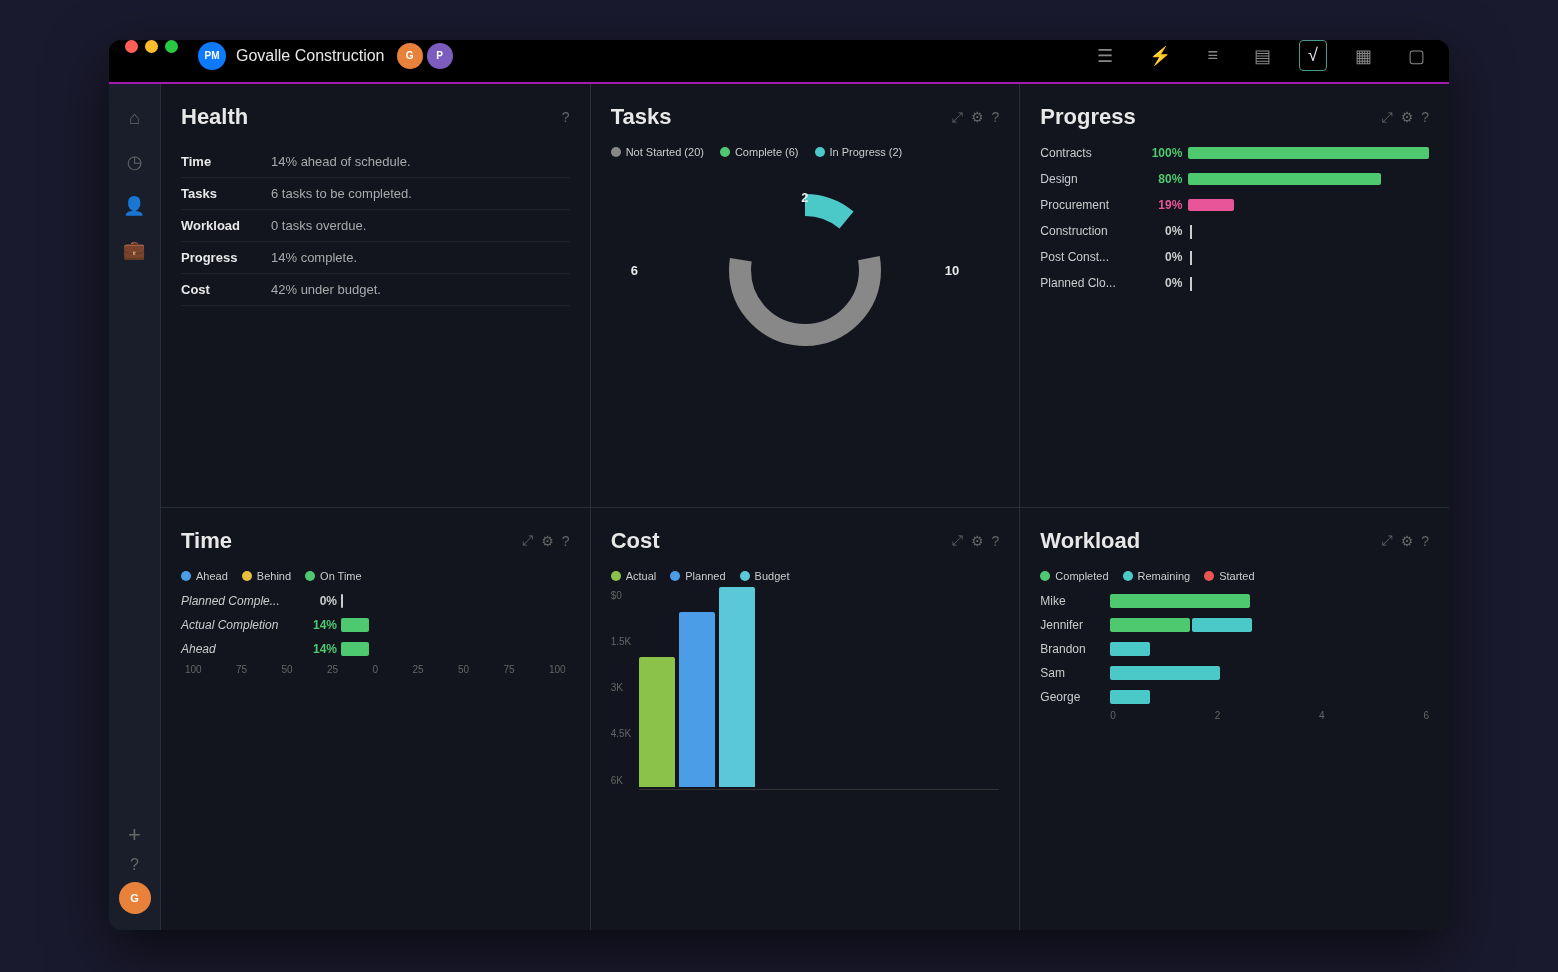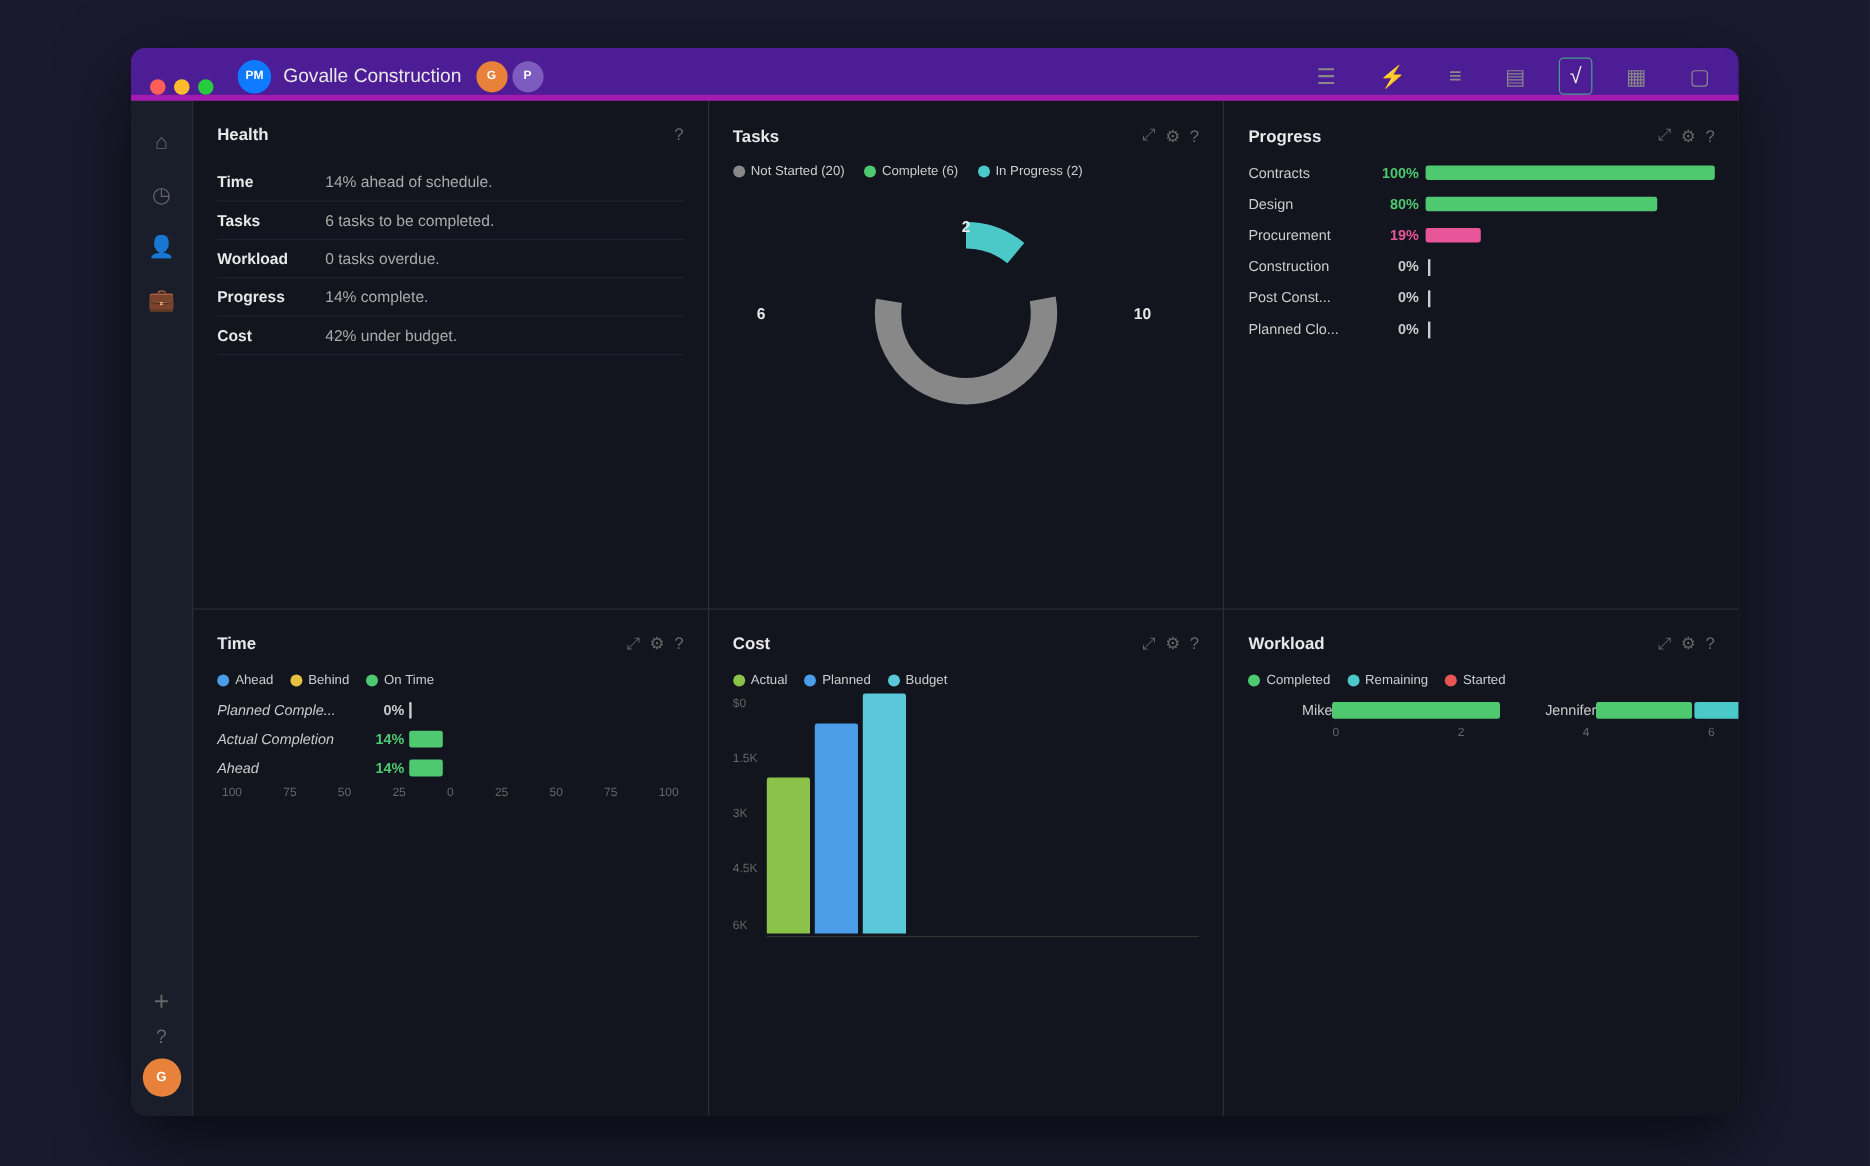--- a/index.html
+++ b/index.html
@@ -17,27 +17,27 @@
       background: #12151e;
       border-radius: 12px;
       margin: 40px auto;
       overflow: hidden;
       display: flex;
       flex-direction: column;
       box-shadow: 0 20px 60px rgba(0,0,0,0.6);
     }
     
     .title-bar {
-      background: #4c1d95;
+      background: #000000;
       height: 44px;
       display: flex;
-      align-items: flex-end;
+      align-items: flex-start;
       padding: 0 16px;
       flex-shrink: 0;
-      border-bottom: 5px solid #a21caf;
+      border-bottom: 2px solid #a21caf;
     }
     .traffic-lights { display: flex; gap: 7px; margin-right: 20px; }
     .tl { width: 13px; height: 13px; border-radius: 50%; }
     .tl-red { background: #ff5f57; }
     .tl-yellow { background: #ffbd2e; }
     .tl-green { background: #28ca41; }
     .title-bar-content {
       display: flex;
       align-items: center;
       flex: 1;
@@ -125,21 +125,21 @@
       padding: 20px;
       overflow: hidden;
       position: relative;
     }
     .panel-header {
       display: flex;
       align-items: center;
       margin-bottom: 16px;
     }
     .panel-title {
-      font-size: 14px;
+      font-size: 22px;
       font-weight: 600;
       color: #e8e8e8;
       flex: 1;
     }
     .panel-actions {
       display: flex; gap: 8px; align-items: center;
     }
     .panel-action-icon {
       color: #666; font-size: 14px; cursor: pointer;
     }
@@ -225,21 +225,21 @@
       display: flex; flex-direction: column-reverse;
       justify-content: space-between;
       font-size: 10px; color: #666;
       height: 200px; margin-right: 8px;
       padding: 0 0 4px;
     }
     .cost-bar { width: 32px; border-radius: 2px 2px 0 0; }
     .cost-bar-group { display: flex; gap: 4px; align-items: flex-end; }
     
     .workload-legend { display: flex; gap: 14px; margin-bottom: 12px; font-size: 11px; }
-    .workload-rows { display: flex; gap: 10px; text-align: right; }
+    .workload-rows { display: flex; flex-direction: column; gap: 10px; }
     .workload-row { display: flex; align-items: center; font-size: 12px; }
     .workload-name { width: 70px; color: #ccc; flex-shrink: 0; }
     .workload-bars { display: flex; gap: 2px; align-items: center; flex: 1; }
     .workload-bar { height: 14px; border-radius: 2px; }
     .workload-x-labels {
       display: flex; justify-content: space-between;
       font-size: 10px; color: #666; margin-top: 6px;
       margin-left: 70px;
     }
   </style>

